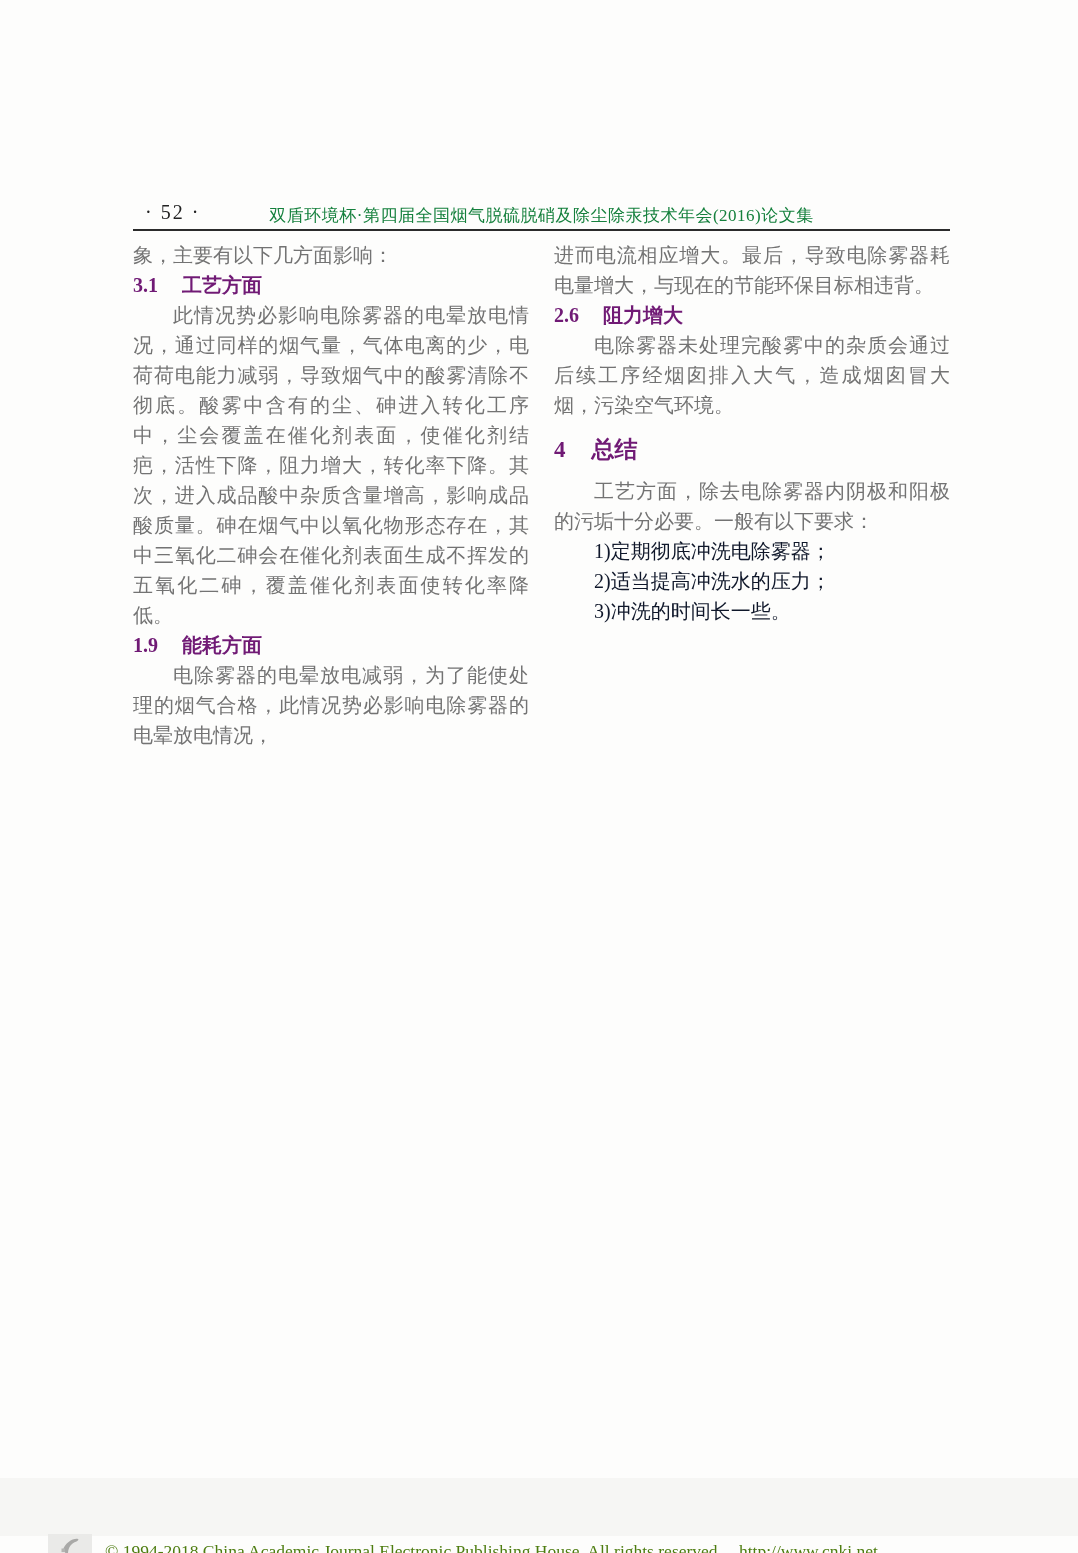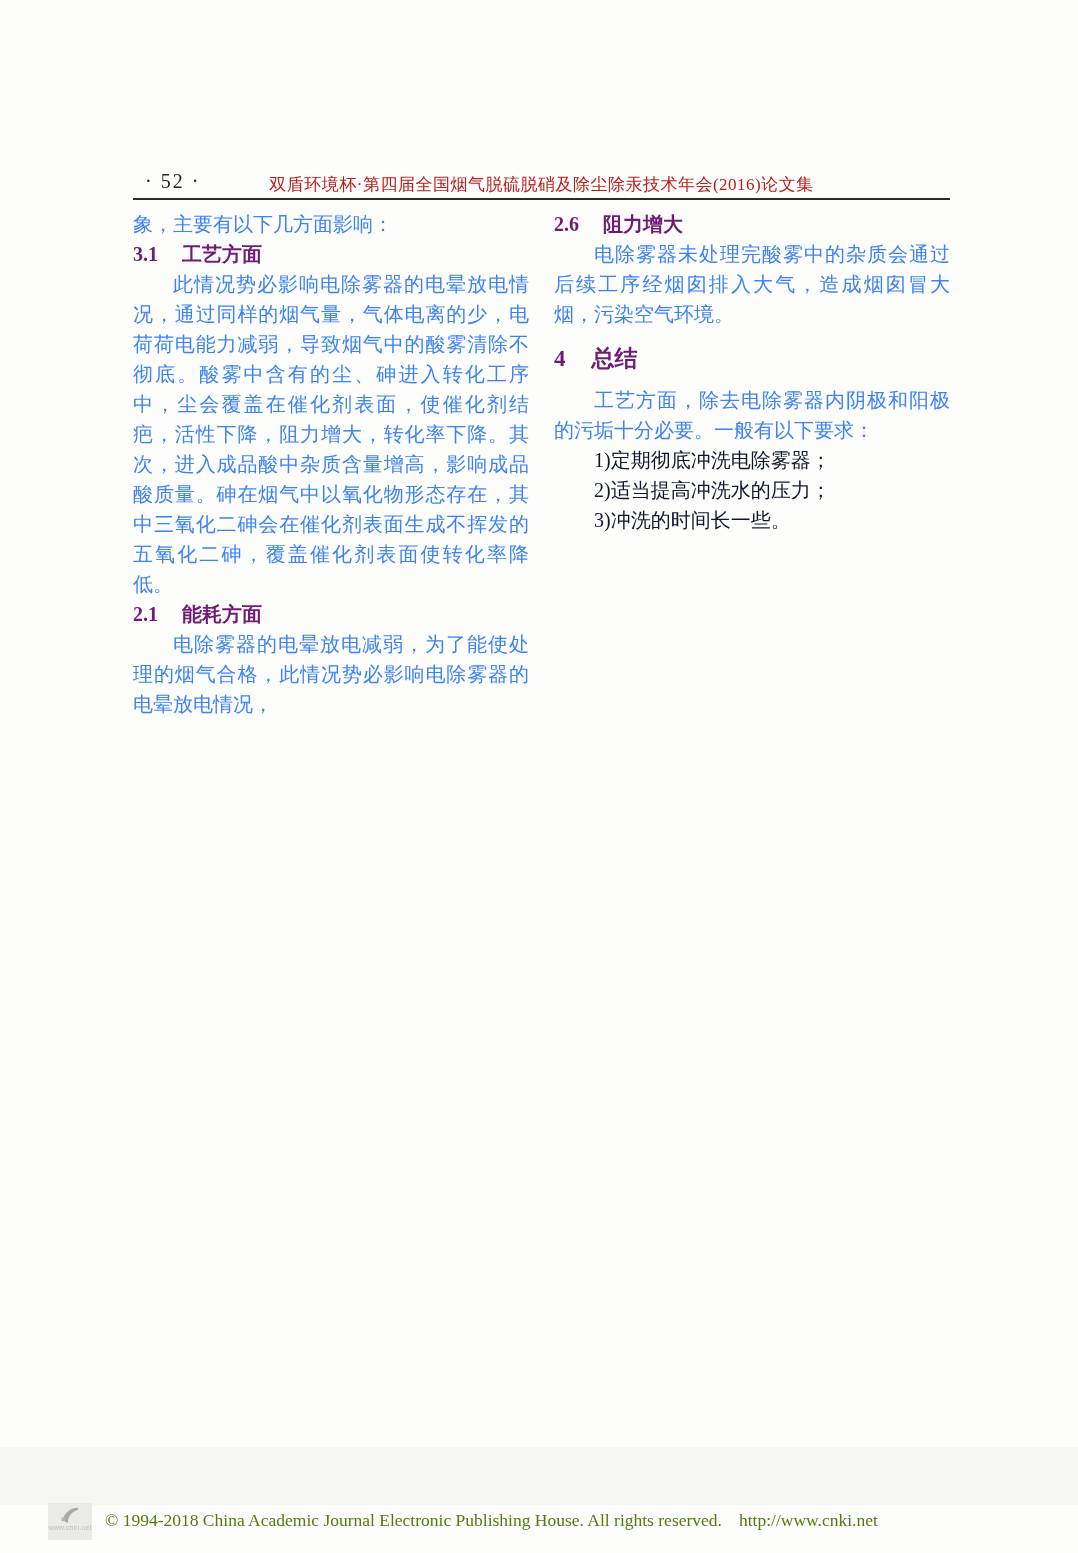--- a/index.html
+++ b/index.html
@@ -4,53 +4,53 @@
 <style>
   * { margin: 0; padding: 0; box-sizing: border-box; }
   html, body { width: 1078px; height: 1553px; }
   body {
     background: #fdfdfc;
     font-family: "Liberation Serif", "DejaVu Serif", serif;
     color: #1b1b1b;
     position: relative;
     overflow: hidden;
   }
-  .page { position: absolute; inset: 0; }
+  .page { position: absolute; inset: 0; margin-top: 31px; }
 
   
   .page-header {
     position: absolute;
     left: 133px; top: 168px;
     width: 817px; height: 31px;
   }
   .page-number {
     position: absolute; left: 12px; top: 2px;
     font-size: 20px; letter-spacing: 2px; color: #222;
   }
   .header-title {
     position: absolute; left: 0; right: 0; top: 5px;
     text-align: center;
-    font-size: 17px; color: #b91c1c; letter-spacing: 0.5px;
+    font-size: 17px; color: #15803d; letter-spacing: 0.5px;
   }
   .header-rule {
     position: absolute; left: 0; right: 0; top: 30px;
     height: 2px; background: #2b2b2b;
   }
 
   
   .columns {
     position: absolute; left: 133px; top: 209px;
     width: 817px;
     display: flex; gap: 25px;
   }
   .col { width: 396px; }
   .para {
     font-size: 20px; line-height: 30px;
     text-align: justify;
-    color: #3b82f6;
+    color: #737373;
   }
   .para.indent { text-indent: 2em; }
   .sec-heading {
     font-family: "Liberation Sans", "DejaVu Sans", sans-serif;
     font-weight: bold;
     font-size: 20px; line-height: 30px;
     color: #701a75;
     white-space: nowrap;
   }
   .sec-heading .num {
@@ -114,26 +114,27 @@
 
     <div class="col">
       <div class="para">象，主要有以下几方面影响：</div>
 
       <div class="sec-heading">
         <span class="num">3.1</span><span>工艺方面</span>
       </div>
       <div class="para indent">此情况势必影响电除雾器的电晕放电情况，通过同样的烟气量，气体电离的少，电荷荷电能力减弱，导致烟气中的酸雾清除不彻底。酸雾中含有的尘、砷进入转化工序中，尘会覆盖在催化剂表面，使催化剂结疤，活性下降，阻力增大，转化率下降。其次，进入成品酸中杂质含量增高，影响成品酸质量。砷在烟气中以氧化物形态存在，其中三氧化二砷会在催化剂表面生成不挥发的五氧化二砷，覆盖催化剂表面使转化率降低。</div>
 
       <div class="sec-heading">
-        <span class="num">2.1</span><span>能耗方面</span>
+        <span class="num">1.9</span><span>能耗方面</span>
       </div>
       <div class="para indent">电除雾器的电晕放电减弱，为了能使处理的烟气合格，此情况势必影响电除雾器的电晕放电情况，</div>
     </div>
 
     <div class="col">
+      <div class="para">进而电流相应增大。最后，导致电除雾器耗电量增大，与现在的节能环保目标相违背。</div>
 
       <div class="sec-heading">
         <span class="num">2.6</span><span>阻力增大</span>
       </div>
       <div class="para indent">电除雾器未处理完酸雾中的杂质会通过后续工序经烟囱排入大气，造成烟囱冒大烟，污染空气环境。</div>
 
       <div class="sec-heading level1">
         <span class="num">4</span><span>总结</span>
       </div>
       <div class="para indent">工艺方面，除去电除雾器内阴极和阳极的污垢十分必要。一般有以下要求：</div>

